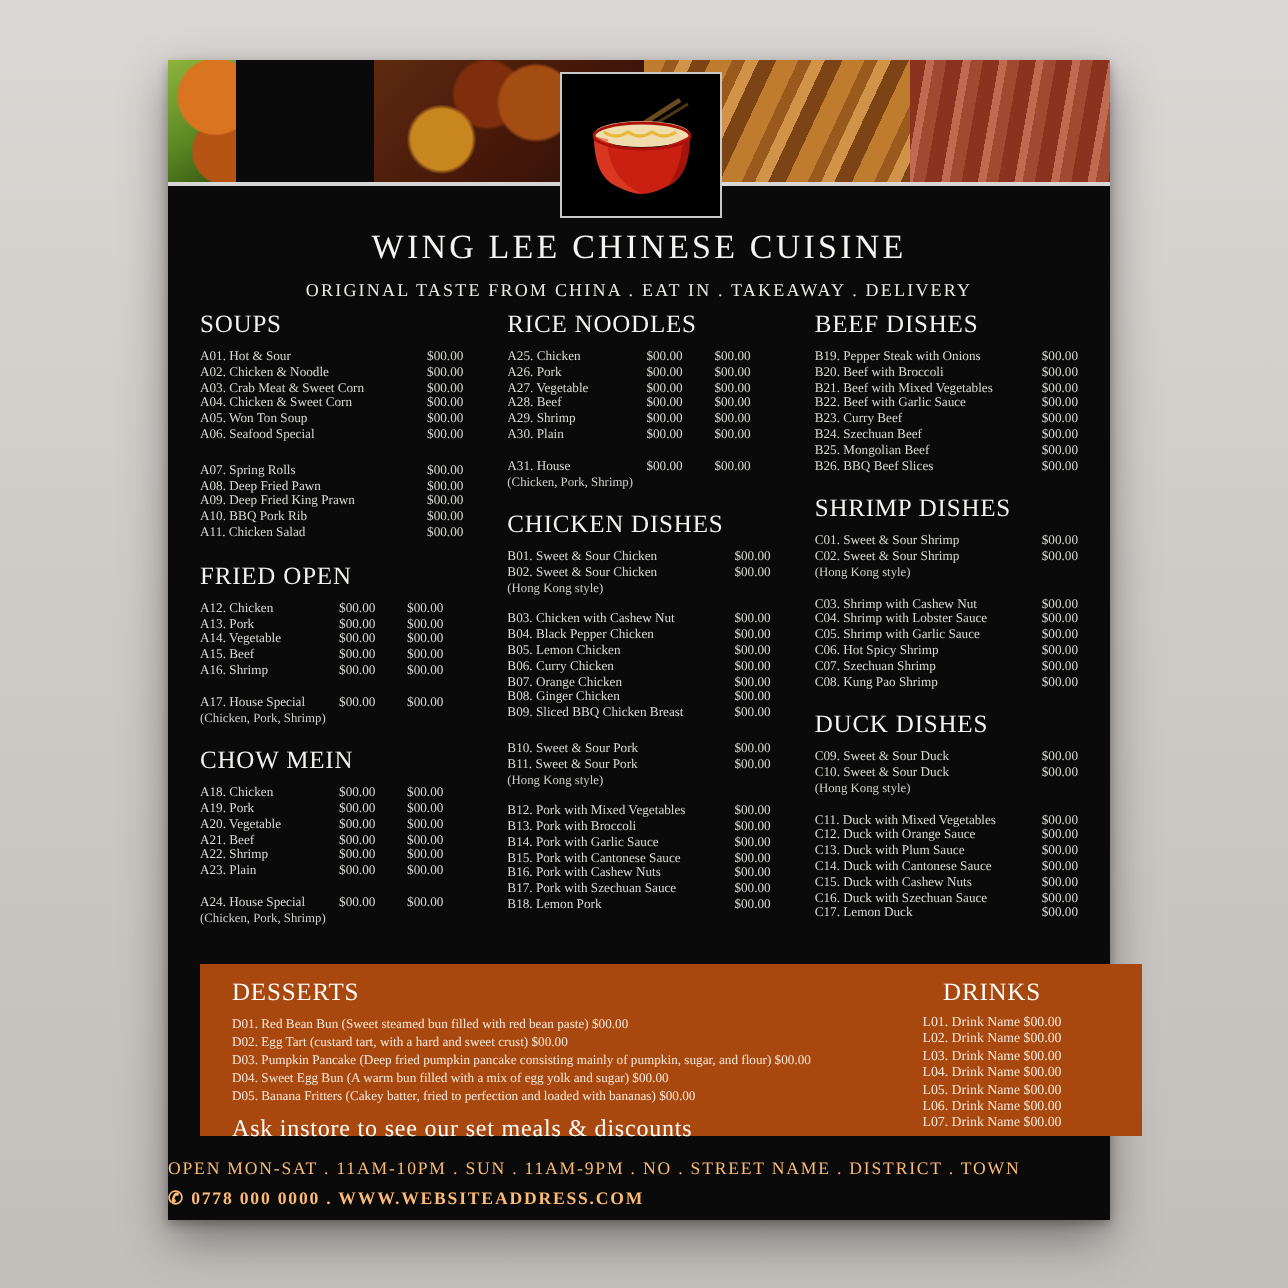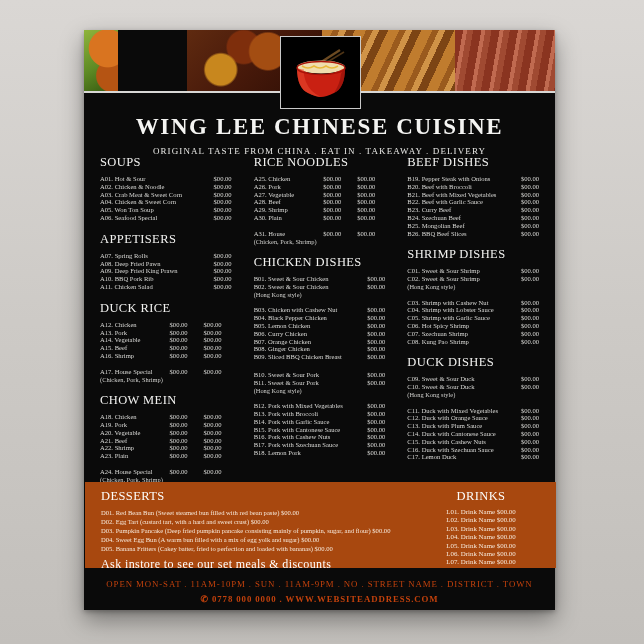--- a/index.html
+++ b/index.html
@@ -33,46 +33,46 @@
       linear-gradient(180deg,#b5742c,#8a4f1a);}
   .ph-duck{width:100px;background:
       repeating-linear-gradient(100deg,#8a3420 0 8px,#c06a50 8px 12px,#a04a32 12px 18px),
       linear-gradient(180deg,#3a1206 0 22%, rgba(58,18,6,0) 40%);}
   .strip-divider{position:absolute;top:61px;left:0;width:471px;height:2px;background:#d8d7d5;}
   
   .logo-box{position:absolute;top:6px;left:196px;width:79px;height:71px;background:#000;
             border:1px solid #c9c9c9;z-index:6;display:flex;align-items:center;justify-content:center;}
   
   .header-block{position:absolute;top:84px;left:0;width:471px;text-align:center;color:#f4f4f2;}
-  .title{font-size:23px;letter-spacing:1.6px;font-weight:bold;}
+  .title{font-size:17px;letter-spacing:1.6px;}
   .subtitle{font-size:9px;letter-spacing:1.1px;margin-top:6px;color:#e9e9e6;}
   
   .menu{position:absolute;top:125px;left:16px;width:439px;display:flex;gap:22px;}
   .col{flex:1;min-width:0;}
   .sec-title{font-size:12.5px;letter-spacing:.4px;color:#f2f2f0;margin:0 0 5px 0;}
   .section{margin-bottom:10px;}
   .group.gap{margin-top:8px;}
   .row{display:flex;align-items:baseline;font-size:6.6px;line-height:7.8px;color:#d9d9d6;white-space:nowrap;}
   .row .nm{flex:1;overflow:hidden;}
   .row .pr{width:34px;text-align:right;flex:none;}
   .row.two{padding-right:10px;}
   .note{font-size:6.4px;line-height:7.6px;color:#cfcfcc;}
   
-  .band{position:absolute;top:452px;left:1px;width:471px;height:86px;background:#a8480f;box-sizing:border-box;
+  .band{position:absolute;top:452px;left:16px;width:471px;height:86px;background:#a8480f;box-sizing:border-box;
         padding:7px 16px 0 16px;display:flex;color:#fff;}
   .band-left{flex:1;min-width:0;}
   .band-right{width:118px;text-align:center;}
   .band-title{font-size:12.5px;letter-spacing:.4px;color:#fdfdfb;}
   .dessert-line{font-size:6.6px;line-height:9px;color:#f6e8da;white-space:nowrap;}
   .desserts-list{margin-top:4px;}
   .ask-note{font-size:12px;letter-spacing:.4px;color:#ffffff;margin-top:4px;}
   .drinks-list{margin-top:4px;}
   .drink-line{font-size:6.9px;line-height:8.4px;color:#f6e8da;white-space:nowrap;}
   
-  .footer{position:absolute;top:538px;left:0;width:471px;height:42px;text-align:center;color:#c2410c;}
+  .footer{position:absolute;top:538px;left:0;width:471px;height:42px;color:#fdba74;}
   .footer-line1{font-size:8.8px;letter-spacing:.9px;margin-top:11px;}
   .footer-line2{font-size:8.8px;letter-spacing:.9px;margin-top:5px;font-weight:bold;}
   .phone-glyph{font-size:9px;}
 </style>
 </head>
 <body>
 
 <div class="scene">
   <div class="poster">
 
@@ -128,21 +128,20 @@
                 <span class="nm">A05. Won Ton Soup</span>
                 <span class="pr">$00.00</span>
               </div>
               <div class="row">
                 <span class="nm">A06. Seafood Special</span>
                 <span class="pr">$00.00</span>
               </div>
             </div>
           </div>
           <div class="section">
-            <div class="sec-title">APPETISERS</div>
             <div class="group">
               <div class="row">
                 <span class="nm">A07. Spring Rolls</span>
                 <span class="pr">$00.00</span>
               </div>
               <div class="row">
                 <span class="nm">A08. Deep Fried Pawn</span>
                 <span class="pr">$00.00</span>
               </div>
               <div class="row">
@@ -153,21 +152,21 @@
                 <span class="nm">A10. BBQ Pork Rib</span>
                 <span class="pr">$00.00</span>
               </div>
               <div class="row">
                 <span class="nm">A11. Chicken Salad</span>
                 <span class="pr">$00.00</span>
               </div>
             </div>
           </div>
           <div class="section">
-            <div class="sec-title">DUCK RICE</div>
+            <div class="sec-title">FRIED OPEN</div>
             <div class="group">
               <div class="row two">
                 <span class="nm">A12. Chicken</span>
                 <span class="pr">$00.00</span>
                 <span class="pr">$00.00</span>
               </div>
               <div class="row two">
                 <span class="nm">A13. Pork</span>
                 <span class="pr">$00.00</span>
                 <span class="pr">$00.00</span>

